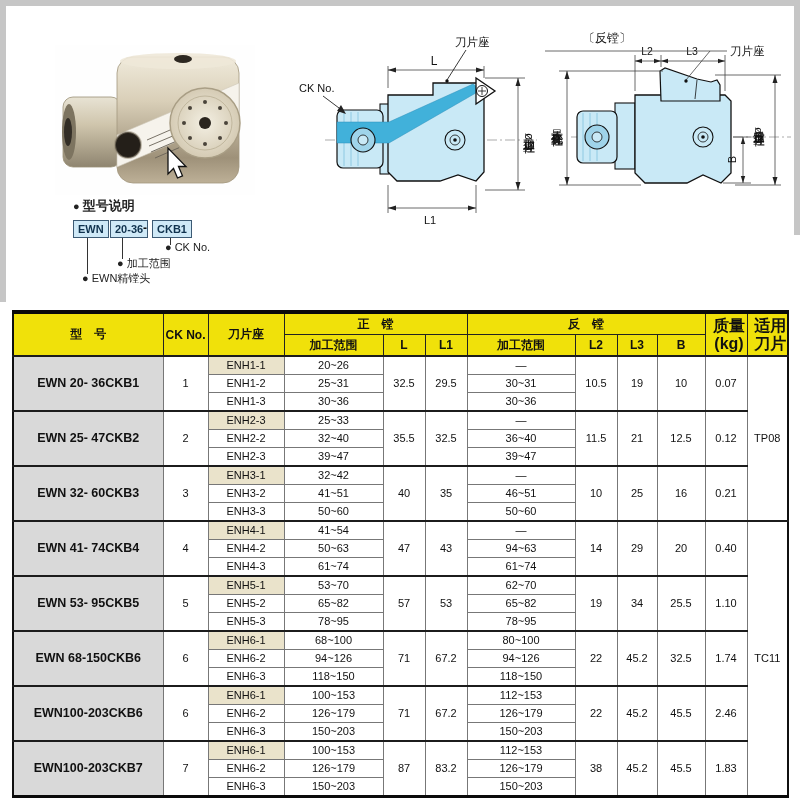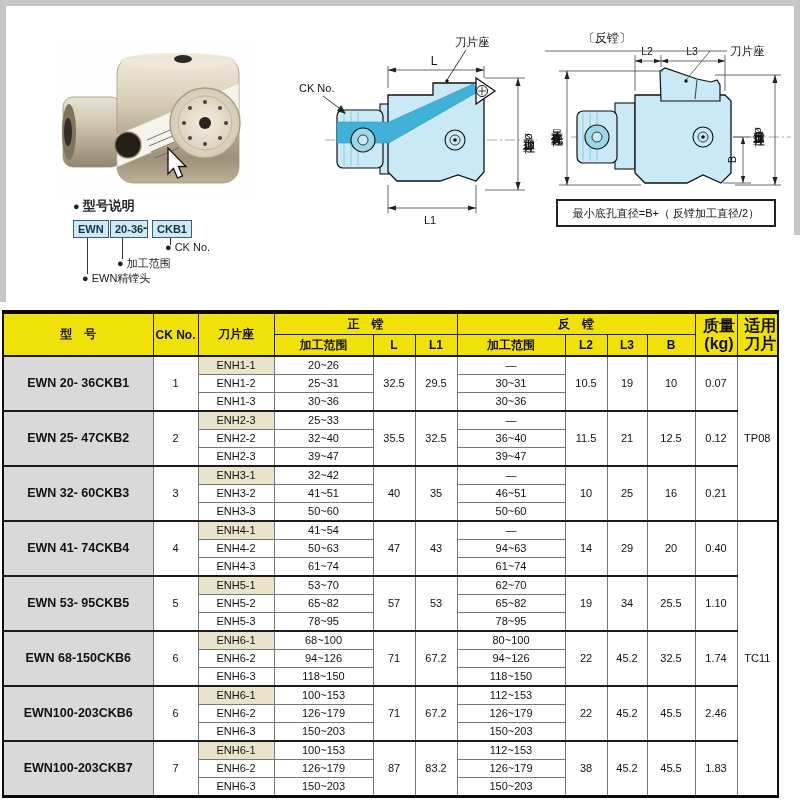--- a/index.html
+++ b/index.html
@@ -18,21 +18,21 @@
   .cline{position:absolute;width:1px;background:#333;}
   .callout{position:absolute;font-size:11px;color:#222;white-space:nowrap;}
 
   
   .vlabel{position:absolute;writing-mode:vertical-rl;text-orientation:mixed;font-size:12px;
           color:#111;letter-spacing:1px;display:flex;align-items:center;justify-content:center;}
   .formula-box{position:absolute;border:2px solid #222;background:#fff;font-size:11px;
           display:flex;align-items:center;justify-content:center;white-space:nowrap;color:#111;}
 
   
-  .spec-table{position:absolute;left:2px;top:310px;width:775px;border-collapse:collapse;
+  .spec-table{position:absolute;left:12px;top:310px;width:775px;border-collapse:collapse;
           table-layout:fixed;border:2px solid #101010;border-top:4px solid #0a0a0a;
           border-bottom:3px solid #0a0a0a;background:#fff;}
   .spec-table th{background:var(--yellow);border:1px solid #222;font-size:12px;font-weight:bold;
           padding:0;height:20px;color:#111;text-align:center;}
   .spec-table th.pre{white-space:pre-line;font-size:16px;line-height:1.1;padding-left:6px;}
   .spec-table td{border:1px solid #777;font-size:11px;text-align:center;height:17px;
           line-height:17px;padding:0 1px;color:#111;white-space:nowrap;overflow:hidden;}
   .spec-table td.model{background:var(--gray);font-weight:bold;font-size:12.5px;}
   .spec-table td.tan{background:var(--tan);}
   .spec-table td.gtop{border-top:2px solid #1c1c1c;}
@@ -227,23 +227,20 @@
     <g stroke="#444" stroke-width="0.8">
       <line x1="170" y1="50" x2="236" y2="50"></line>
         <line x1="190" y1="160" x2="236" y2="160"></line>
       <line x1="230" y1="50" x2="230" y2="160"></line>
     </g>
     <polygon points="230,50 227.5,58 232.5,58" fill="#222"></polygon>
     <polygon points="230,160 227.5,152 232.5,152" fill="#222"></polygon>
   </svg>
   <div class="vlabel" style="left:548px;top:62px;height:122px">最小底孔直径</div>
   <div class="vlabel" style="left:751px;top:58px;height:150px;font-size:11.5px">反镗加工直径øD</div>
-  <div class="formula-box" style="left:556px;top:199px;width:216px;height:24px">
-      <span>最小底孔直径=B+（ 反镗加工直径/2）</span>
-    </div>
 
   <table class="spec-table">
     <colgroup>
       <col style="width:150px">
         <col style="width:45px">
         <col style="width:76px">
       <col style="width:99px">
         <col style="width:42px">
         <col style="width:42px">
       <col style="width:108px">

